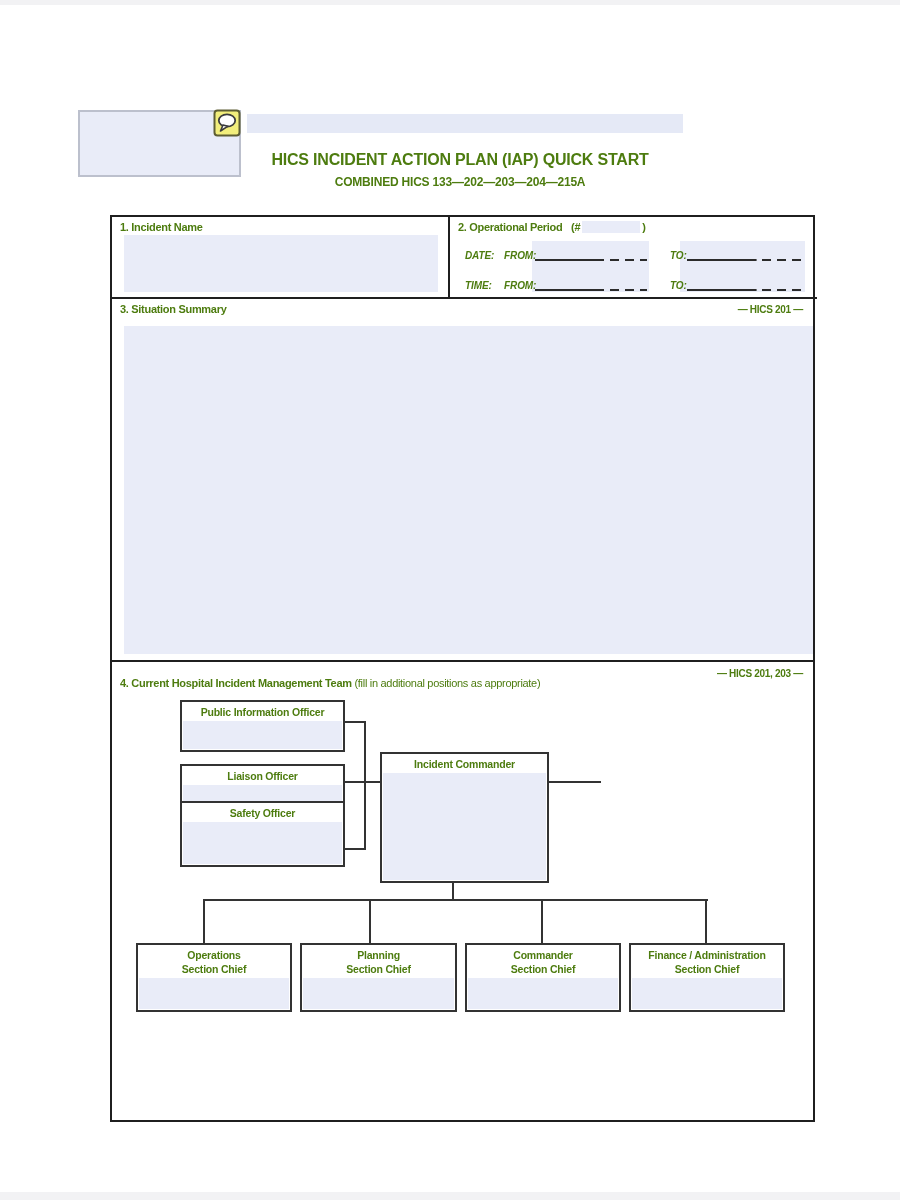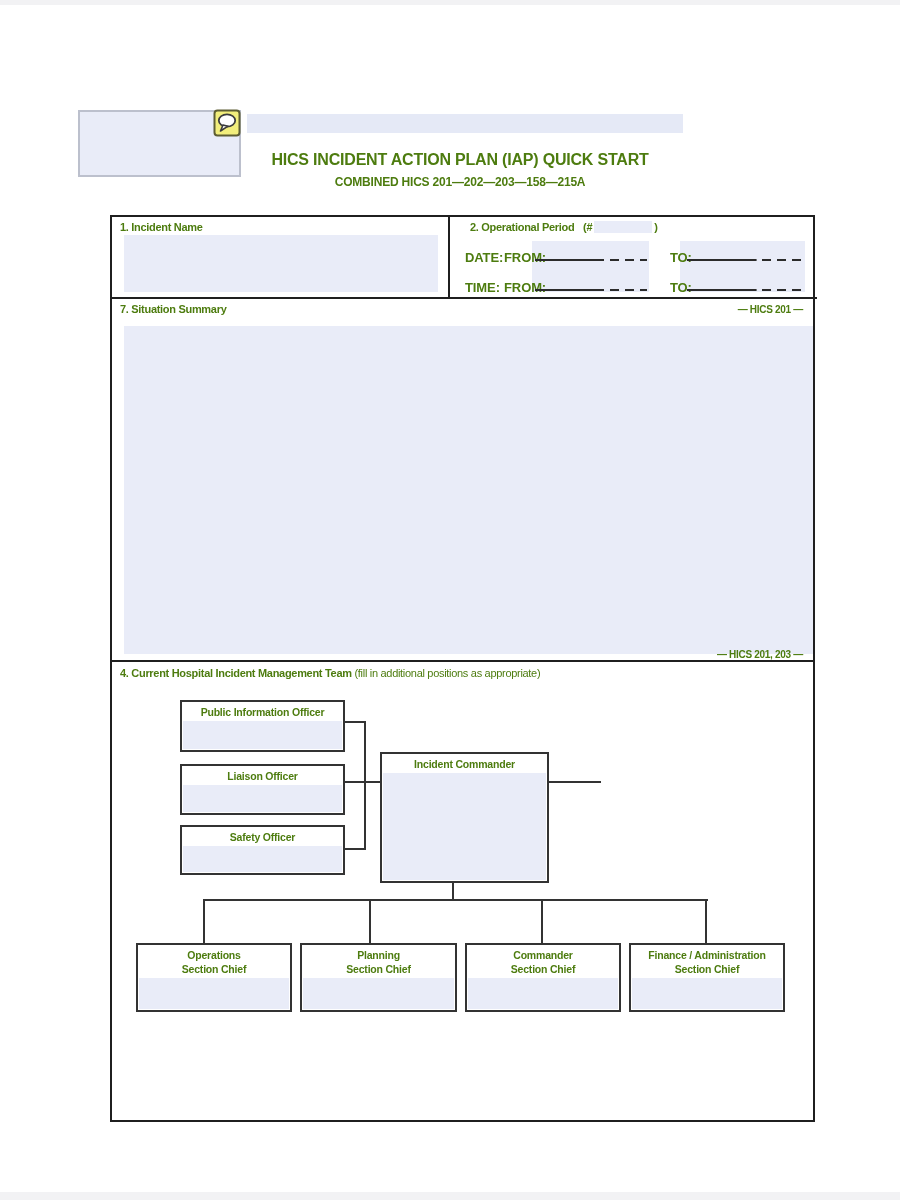--- a/index.html
+++ b/index.html
@@ -17,21 +17,21 @@
   .subtitle{left:100px;top:175px;width:720px;text-align:center;font-size:12px;font-weight:bold;letter-spacing:-.2px;}
   
   .form{left:110px;top:215px;width:705px;height:907px;border:2px solid #1f1f1f;background:#fff;}
   .seclabel{font-size:11px;font-weight:bold;letter-spacing:-.3px;white-space:nowrap;}
   .secnote{font-weight:normal;}
   .ref{font-size:10px;font-weight:bold;letter-spacing:-.3px;white-space:nowrap;}
   .lav{background:#e9ecf8;}
   .vline,.hline{background:#333333;}
   .divider{background:#1f1f1f;}
   
-  .tiny{font-size:13px;font-weight:bold;letter-spacing:-.1px;white-space:nowrap;}
+  .tiny{font-size:10px;font-weight:bold;letter-spacing:-.1px;white-space:nowrap;font-style:italic;}
   .blank{
     height:5px;
     background-image:
       repeating-linear-gradient(90deg,#2b2b2b 0 9px,rgba(0,0,0,0) 9px 15px),
       linear-gradient(#2b2b2b,#2b2b2b);
     background-size:100% 2px,60% 2px;
     background-position:bottom left,bottom left;
     background-repeat:no-repeat,no-repeat;
   }
   .num-box{display:inline-block;width:58px;height:12px;background:#e9ecf8;vertical-align:-2px;margin:0 2px;}
@@ -51,61 +51,61 @@
   <div class="abs logo-box"></div>
   <div class="abs note-ic">
     <svg width="28" height="28" viewBox="0 0 28 28">
       <rect x="1.5" y="1.5" width="25" height="25" rx="3" fill="#f2ee7c" stroke="#5d5d33" stroke-width="2"></rect>
       <ellipse cx="14" cy="11.5" rx="8.2" ry="6.2" fill="#ffffff" stroke="#3c3c3c" stroke-width="1.8"></ellipse>
       <path d="M10 16 L7.5 22 L15 17.2 Z" fill="#ffffff" stroke="#3c3c3c" stroke-width="1.6" stroke-linejoin="round"></path>
     </svg>
   </div>
   <div class="abs top-bar"></div>
   <div class="abs title">HICS INCIDENT ACTION PLAN (IAP) QUICK START</div>
-  <div class="abs subtitle">COMBINED HICS 201—202—203—158—215A</div>
+  <div class="abs subtitle">COMBINED HICS 133—202—203—204—215A</div>
 
   <div class="abs form">
 
     <div class="abs" style="left:0;top:0;width:338px;height:82px;border-right:2px solid #1f1f1f;border-bottom:2px solid #1f1f1f;padding-left:44px;">
       <div class="abs seclabel" style="left:8px;top:4px;">1. Incident Name</div>
       <div class="abs lav" style="left:12px;top:18px;width:314px;height:57px;"></div>
     </div>
 
     <div class="abs" style="left:338px;top:0;width:367px;height:82px;border-bottom:2px solid #1f1f1f;">
-      <div class="abs seclabel" style="left:20px;top:4px;">
+      <div class="abs seclabel" style="left:8px;top:4px;">
         <span>2. Operational Period</span>
         <span style="margin-left:6px;">(#</span><span class="num-box"></span><span>)</span>
       </div>
 
       <div class="abs lav" style="left:82px;top:24px;width:117px;height:51px;"></div>
       <div class="abs lav" style="left:230px;top:24px;width:125px;height:51px;"></div>
 
       <div class="abs tiny" style="left:15px;top:33px;">DATE:</div>
       <div class="abs tiny" style="left:54px;top:33px;">FROM:</div>
       <div class="abs blank" style="left:85px;top:39px;width:112px;"></div>
       <div class="abs tiny" style="left:220px;top:33px;">TO:</div>
       <div class="abs blank" style="left:237px;top:39px;width:116px;"></div>
 
       <div class="abs tiny" style="left:15px;top:63px;">TIME:</div>
       <div class="abs tiny" style="left:54px;top:63px;">FROM:</div>
       <div class="abs blank" style="left:85px;top:69px;width:112px;"></div>
       <div class="abs tiny" style="left:220px;top:63px;">TO:</div>
       <div class="abs blank" style="left:237px;top:69px;width:116px;"></div>
     </div>
 
-    <div class="abs seclabel" style="left:8px;top:86px;">7. Situation Summary</div>
+    <div class="abs seclabel" style="left:8px;top:86px;">3. Situation Summary</div>
     <div class="abs ref" style="right:10px;top:87px;">— HICS 201 —</div>
     <div class="abs lav" style="left:12px;top:109px;width:689px;height:328px;"></div>
     <div class="abs divider" style="left:0;top:443px;width:701px;height:2px;"></div>
 
-    <div class="abs seclabel" style="left:8px;top:450px;">
+    <div class="abs seclabel" style="left:8px;top:460px;">
       <span>4. Current Hospital Incident Management Team</span>
       <span class="secnote">(fill in additional positions as appropriate)</span>
     </div>
-    <div class="abs ref" style="right:10px;top:432px;">— HICS 201, 203 —</div>
+    <div class="abs ref" style="right:10px;top:451px;">— HICS 201, 203 —</div>
 
     <div class="abs vline" style="left:252px;top:504px;width:2px;height:129px;"></div>
     <div class="abs hline" style="left:233px;top:504px;width:21px;height:2px;"></div>
     <div class="abs hline" style="left:233px;top:564px;width:37px;height:2px;"></div>
     <div class="abs hline" style="left:233px;top:631px;width:21px;height:2px;"></div>
     <div class="abs hline" style="left:437px;top:564px;width:52px;height:2px;"></div>
     <div class="abs vline" style="left:340px;top:622px;width:2px;height:62px;"></div>
     <div class="abs hline" style="left:91px;top:682px;width:505px;height:2px;"></div>
     <div class="abs vline" style="left:91px;top:682px;width:2px;height:44px;"></div>
     <div class="abs vline" style="left:257px;top:682px;width:2px;height:44px;"></div>
@@ -113,21 +113,21 @@
     <div class="abs vline" style="left:593px;top:682px;width:2px;height:44px;"></div>
 
     <div class="abs obox" style="left:68px;top:547px;width:165px;height:51px;">
       <div class="obox-label">Liaison Officer</div>
       <div class="obox-fill"></div>
     </div>
     <div class="abs obox" style="left:68px;top:483px;width:165px;height:52px;">
       <div class="obox-label">Public Information Officer</div>
       <div class="obox-fill"></div>
     </div>
-    <div class="abs obox" style="left:68px;top:608px;width:165px;height:50px;">
+    <div class="abs obox" style="left:68px;top:584px;width:165px;height:66px;">
       <div class="obox-label">Safety Officer</div>
       <div class="obox-fill"></div>
     </div>
 
     <div class="abs obox" style="left:268px;top:491px;width:169px;height:131px;margin-top:44px;">
       <div class="obox-label">Incident Commander</div>
       <div class="obox-fill"></div>
     </div>
 
 

